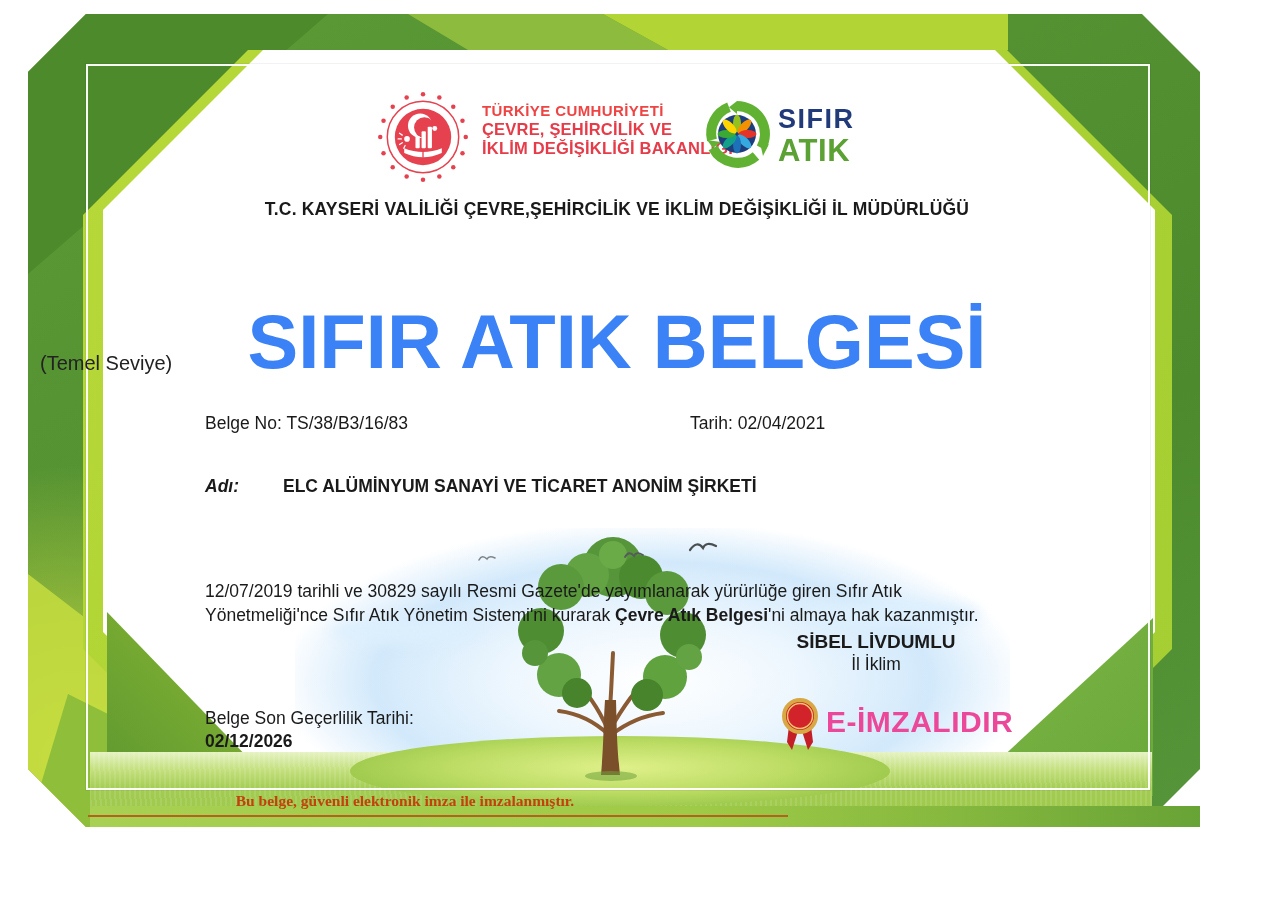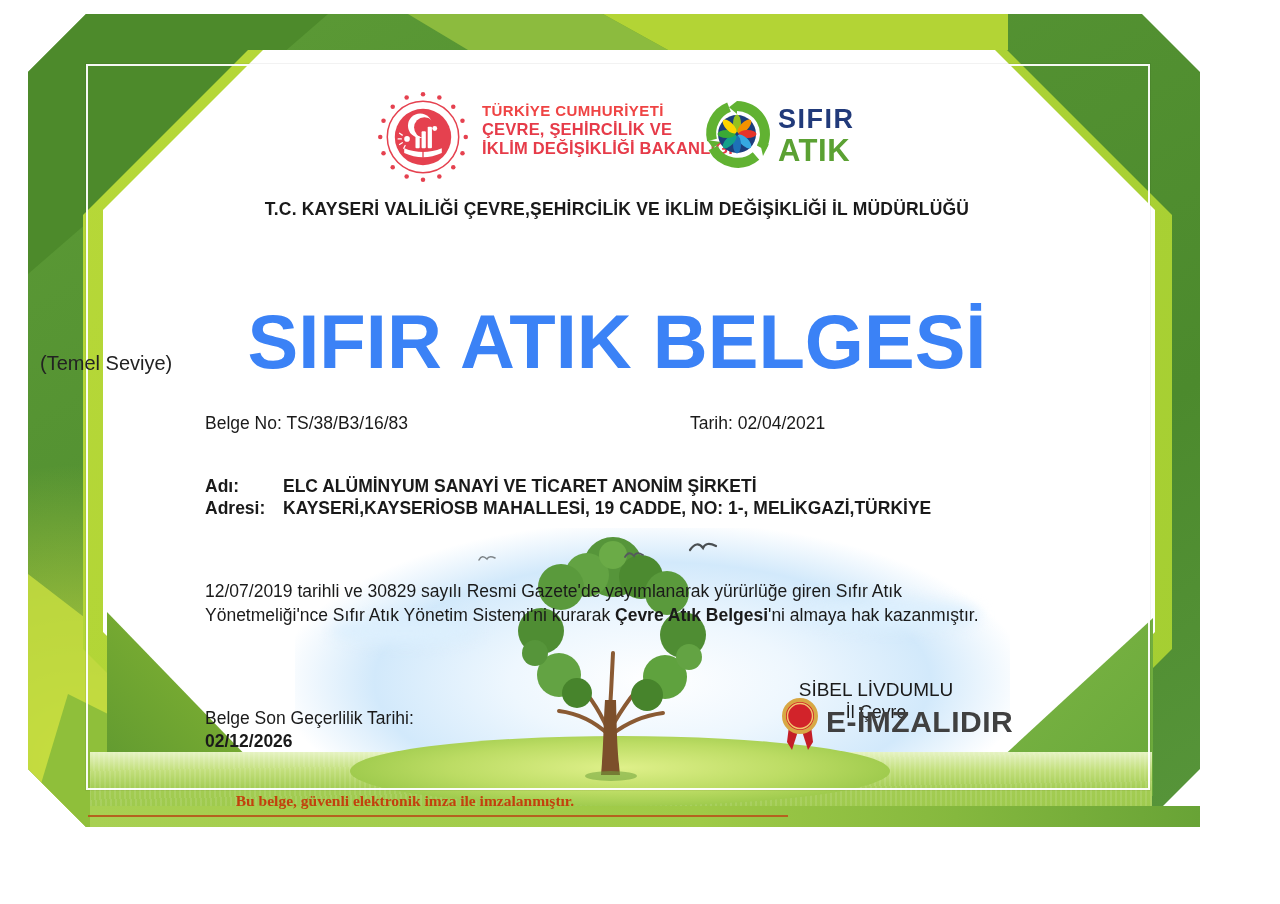--- a/index.html
+++ b/index.html
@@ -83,32 +83,32 @@
   
   .office-title{left:0;top:199px;width:1234px;text-align:center;font-size:17.5px;font-weight:bold;letter-spacing:.2px;}
   .big-title{left:0;top:256px;width:1234px;text-align:center;font-size:76px;font-weight:bold;color:#3b82f6;letter-spacing:0;margin-top:42px;}
   .subtitle{left:0;top:352px;width:1234px;font-size:20px;color:#222;margin-left:40px;}
 
   .belge-row{left:205px;top:413px;width:770px;font-size:17.5px;}
   .tarih{position:absolute;left:485px;top:0;}
 
   .fields{left:205px;top:475px;font-size:17.5px;font-weight:bold;line-height:22px;}
   .fields .row{display:flex;}
-  .fields .lbl{width:78px;flex:0 0 78px;}
+  .fields .lbl{width:78px;flex:0 0 78px;font-style:italic;}
 
   .bodytext{left:205px;top:580px;width:780px;font-size:17.5px;line-height:23.5px;}
   .bodytext b{font-weight:bold;}
 
   .signer{left:700px;top:630px;width:352px;text-align:center;}
-  .signer-name{font-size:19px;font-weight:normal;line-height:24px;margin-top:48px;}
+  .signer-name{font-size:19px;font-weight:bold;line-height:24px;}
   .signer-title1{font-size:17.5px;line-height:21px;}
   .signer-title2{font-size:17.5px;line-height:21px;}
 
   .medal{left:778px;top:698px;width:44px;height:54px;}
-  .esign-text{left:826px;top:705px;font-size:30px;font-weight:800;color:#404040;letter-spacing:.5px;}
+  .esign-text{left:826px;top:705px;font-size:30px;font-weight:800;color:#ec4899;letter-spacing:.5px;}
 
   .validity{left:205px;top:707px;font-size:17.5px;line-height:23px;}
   .validity-date{font-weight:bold;}
 
   .bird{position:absolute;}
 </style>
 </head>
 <body>
 
 <div class="abs frame">
@@ -246,33 +246,29 @@
 <div class="abs belge-row">
   <span>Belge No: TS/38/B3/16/83</span>
   <span class="tarih">Tarih: 02/04/2021</span>
 </div>
 
 <div class="abs fields">
   <div class="row">
     <span class="lbl">Adı:</span>
     <span class="val">ELC ALÜMİNYUM SANAYİ VE TİCARET ANONİM ŞİRKETİ</span>
   </div>
-  <div class="row">
-    <span class="lbl">Adresi:</span>
-    <span class="val">KAYSERİ,KAYSERİOSB MAHALLESİ, 19 CADDE, NO: 1-, MELİKGAZİ,TÜRKİYE</span>
-  </div>
 </div>
 
 <div class="abs bodytext">
   <span>12/07/2019 tarihli ve 30829 sayılı Resmi Gazete'de yayımlanarak yürürlüğe giren Sıfır Atık Yönetmeliği'nce Sıfır Atık Yönetim Sistemi'ni kurarak </span><b>Çevre Atık Belgesi</b><span>'ni almaya hak kazanmıştır.</span>
 </div>
 
 <div class="abs signer">
   <div class="signer-name">SİBEL LİVDUMLU</div>
-  <div class="signer-title2">İl Çevre</div>
+  <div class="signer-title2">İl İklim</div>
 </div>
 
 <svg class="abs medal" viewBox="0 0 44 54">
   <path d="M11,28 L20,33 L14,52 L9,44 Z" fill="#c41e26"></path>
   <path d="M33,28 L24,33 L30,52 L35,44 Z" fill="#c41e26"></path>
   <circle cx="22" cy="18" r="16" fill="#d2232a" stroke="#d8a844" stroke-width="4"></circle>
   <circle cx="22" cy="18" r="12.5" fill="none" stroke="#f0c96c" stroke-width="1.4"></circle>
 </svg>
 <div class="abs esign-text">E-İMZALIDIR</div>
 

